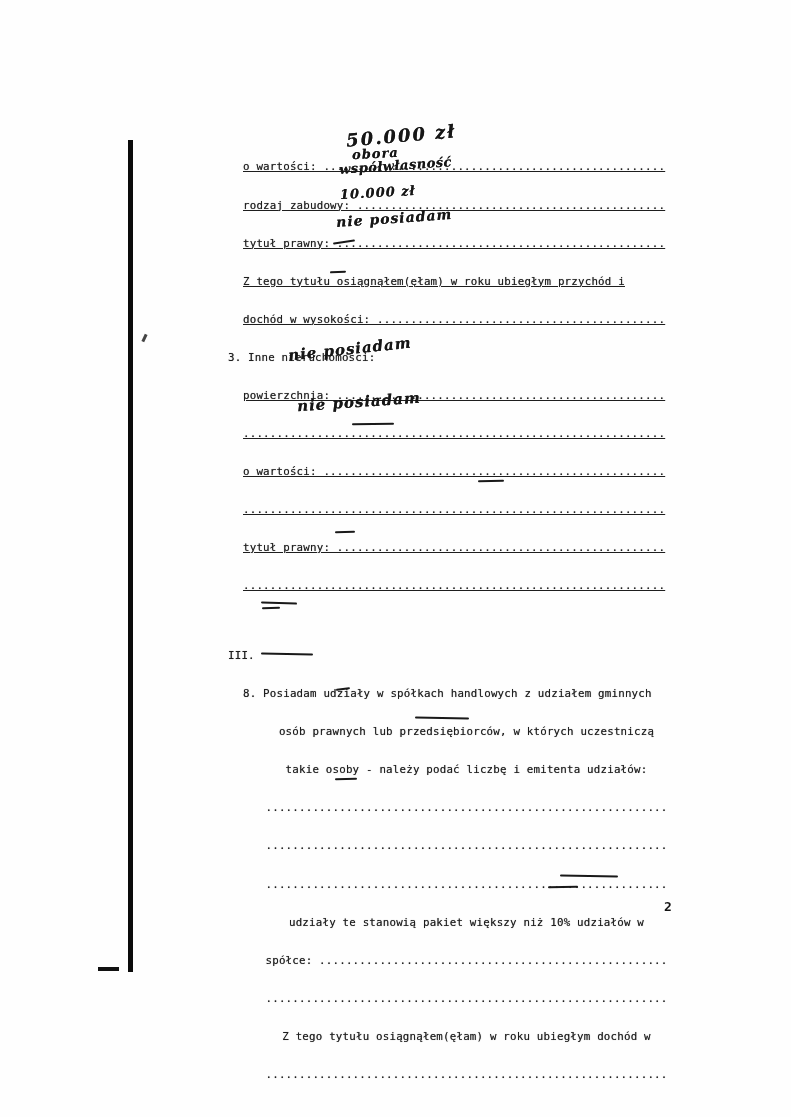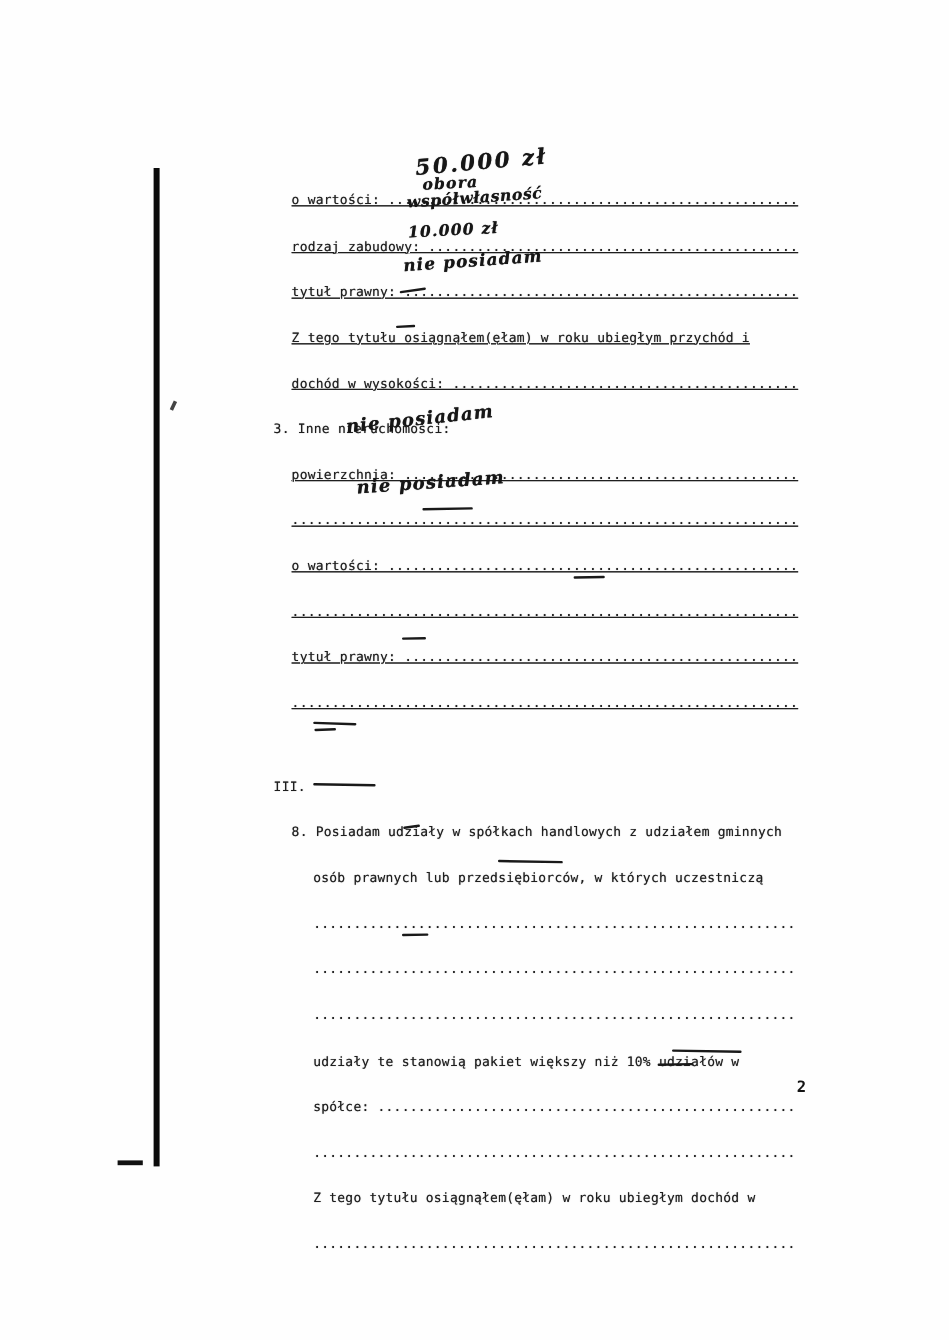--- a/index.html
+++ b/index.html
@@ -17,21 +17,21 @@
   .textblock{
     position:absolute;left:228px;top:136px;width:444px;
     font-family:"DejaVu Sans Mono", monospace;
     font-size:10.8px;line-height:12.7px;letter-spacing:0.2px;
     color:#1e1e1e;white-space:pre;
     text-shadow:0 0 0.7px rgba(25,25,25,0.65);
   }
   .ln{height:12.7px;overflow:hidden;}
   .i1{padding-left:15px;text-decoration:underline;}
   .i2{padding-left:15px;}
-  .i3{padding-left:33px;}
+  .i3{padding-left:33px;text-align:center;}
   .gap{height:6px;}
   
   .hw{
     position:absolute;
     font-family:"DejaVu Serif", serif;
     font-style:italic;font-weight:700;
     color:#161616;white-space:nowrap;letter-spacing:1px;
     text-shadow:0 0 0.6px rgba(10,10,10,0.8);
   }
   .hw1{left:346px;top:125px;font-size:18px;transform:rotate(-5deg);letter-spacing:2px;}
@@ -81,20 +81,21 @@
     <div class="ln i1">powierzchnia: .................................................</div>
     <div class="ln i1">...............................................................</div>
     <div class="ln i1">o wartości: ...................................................</div>
     <div class="ln i1">...............................................................</div>
     <div class="ln i1">tytuł prawny: .................................................</div>
     <div class="ln i1">...............................................................</div>
     <div class="gap"></div>
     <div class="ln i0">III.</div>
     <div class="ln i2">8. Posiadam udziały w spółkach handlowych z udziałem gminnych</div>
     <div class="ln i3">osób prawnych lub przedsiębiorców, w których uczestniczą</div>
+    <div class="ln i3">takie osoby - należy podać liczbę i emitenta udziałów:</div>
     <div class="ln i3">............................................................</div>
     <div class="ln i3">............................................................</div>
     <div class="ln i3">............................................................</div>
     <div class="ln i3">udziały te stanowią pakiet większy niż 10% udziałów w</div>
     <div class="ln i3">spółce: ....................................................</div>
     <div class="ln i3">............................................................</div>
     <div class="ln i3">Z tego tytułu osiągnąłem(ęłam) w roku ubiegłym dochód w</div>
     <div class="ln i3">............................................................</div>
     
     

